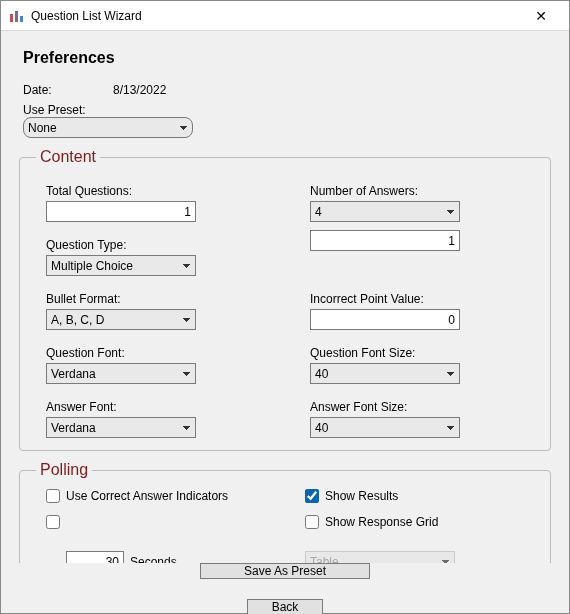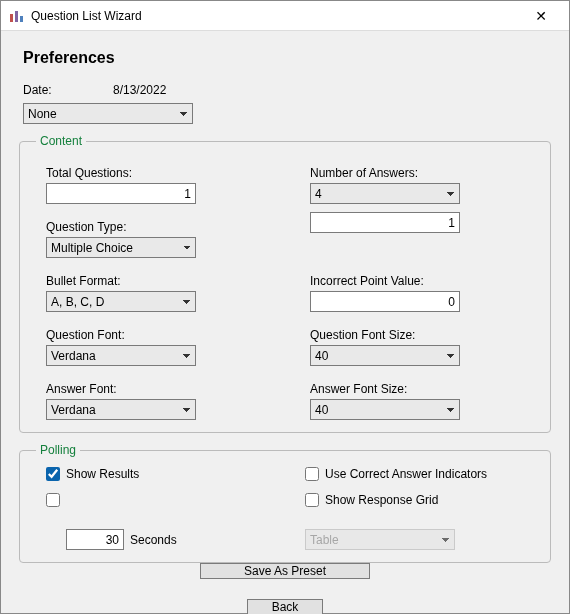--- a/index.html
+++ b/index.html
@@ -70,30 +70,30 @@
     -webkit-appearance: none;
     padding-right: 18px;
     background-image: linear-gradient(45deg, transparent 50%, #333 50%),
                       linear-gradient(135deg, #333 50%, transparent 50%);
     background-position: right 8px center, right 4px center;
     background-size: 4px 4px, 4px 4px;
     background-repeat: no-repeat;
     background-color: #e9e9e9;
   }
   .text-input { text-align: right; background: #fff; }
-  .preset-select { width: 170px; margin-left: 0; }
+  .preset-select { width: 170px; margin-left: 0; border-radius: 8px; }
 
   fieldset {
     border: 1px solid #bbb;
     border-radius: 4px;
     margin: 10px 0 8px 0;
     padding: 10px 16px 12px 16px;
     background: #f0f0f0;
   }
-  legend { font-size: 12px; padding: 0 4px; color: #15803d; }
+  legend { font-size: 16px; padding: 0 4px; color: #7f1d1d; }
 
   .grid2 {
     display: grid;
     grid-template-columns: 1fr 1fr;
     column-gap: 40px;
     row-gap: 8px;
     margin-left: 10px;
   }
   .field { display: flex; flex-direction: column; }
   .field label { font-size: 12px; margin-bottom: 3px; margin-top: 8px; }
@@ -161,20 +161,23 @@
   </div>
 
   <div class="content-area">
     <div class="heading">Preferences</div>
 
     <div class="top-rows">
       <div class="row">
         <span class="lbl">Date:</span>
         <span>8/13/2022</span>
       </div>
+      <div style="margin-top:4px;">
+        <span>Use Preset:</span>
+      </div>
       <select class="select preset-select">
         <option>None</option>
       </select>
     </div>
 
     <fieldset>
       <legend>Content</legend>
       <div class="grid2">
         <div class="field">
           <label>Total Questions:</label>
@@ -230,26 +233,26 @@
           </select>
         </div>
       </div>
     </fieldset>
 
     <fieldset>
       <legend>Polling</legend>
       <div class="polling-body">
         <div class="polling-grid">
           <label class="check-row">
+            <input type="checkbox" style="">
+            <span>Use Correct Answer Indicators</span>
+          </label>
+          <label class="check-row">
             <input type="checkbox" checked="" style="">
             <span>Show Results</span>
-          </label>
-          <label class="check-row">
-            <input type="checkbox" style="">
-            <span>Use Correct Answer Indicators</span>
           </label>
           <label class="check-row">
             <input type="checkbox" style="">
           </label>
           <label class="check-row">
             <input type="checkbox" style="">
             <span>Show Response Grid</span>
           </label>
           <div class="seconds-row">
             <input class="text-input" value="30" style="">

